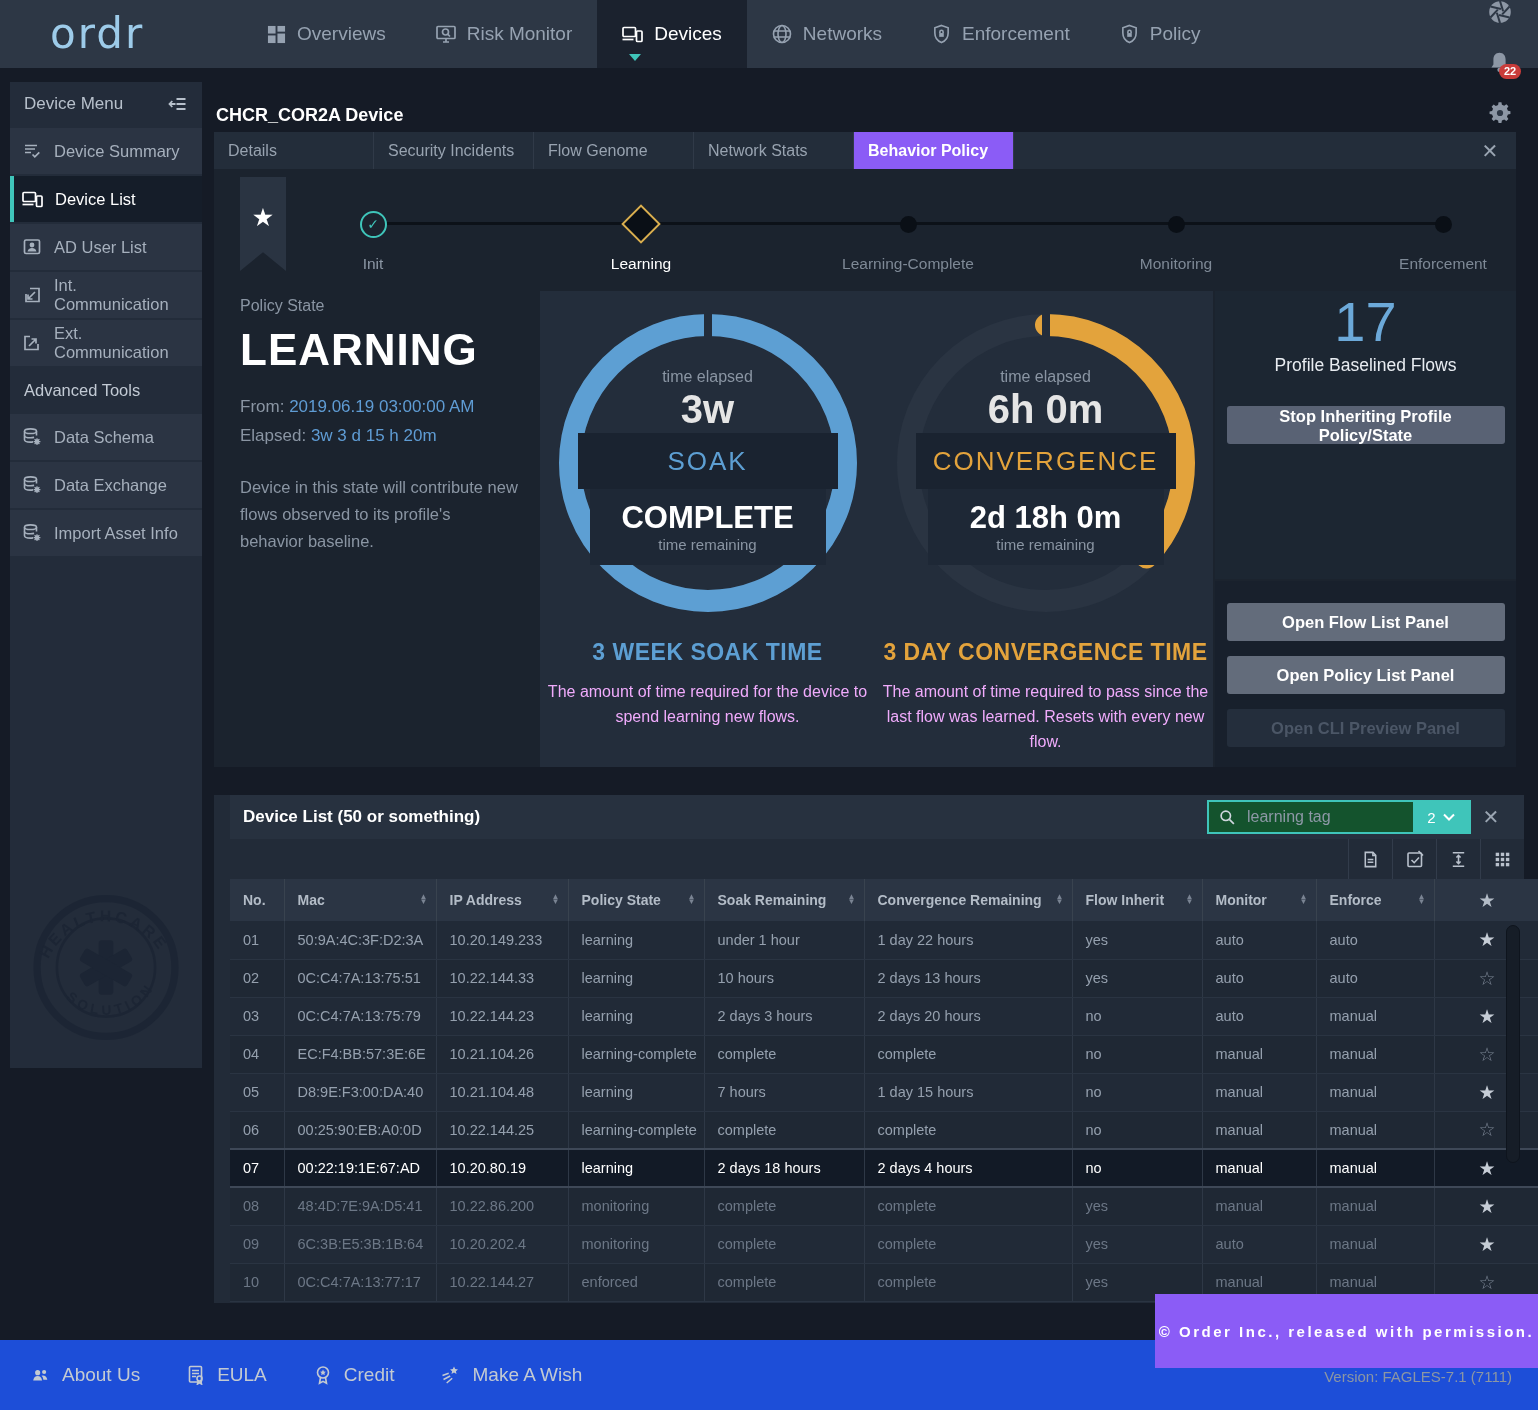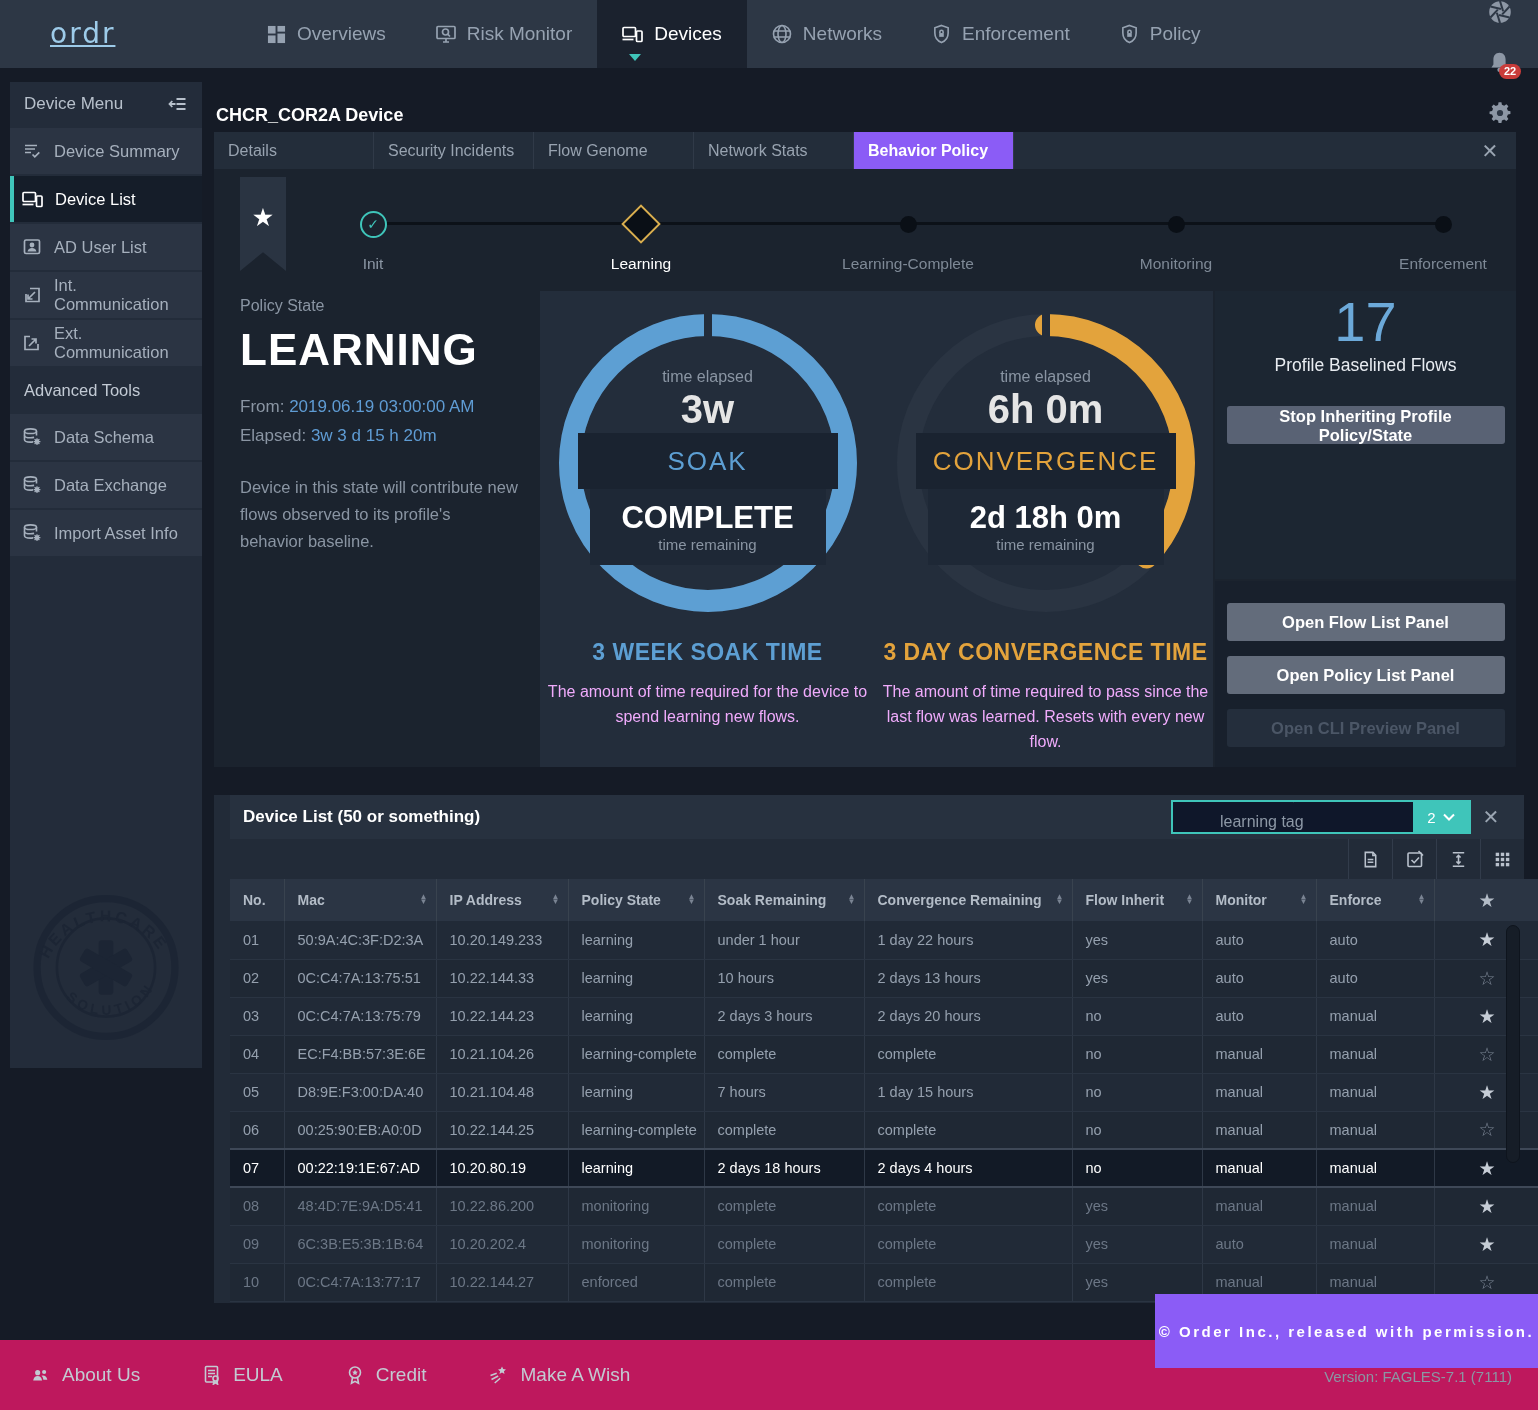--- a/index.html
+++ b/index.html
@@ -3,21 +3,21 @@
 <meta charset="utf-8">
 <style>
   html,body{margin:0;padding:0;background:#0e141d;}
   *{box-sizing:border-box;}
   .screen{position:relative;width:1538px;height:1410px;background:#151b26;overflow:hidden;
           font-family:"Liberation Sans","DejaVu Sans",sans-serif;color:#aeb7c2;}
 
   
   .topnav{position:absolute;left:0;top:0;width:100%;height:68px;background:#2d3745;display:flex;align-items:stretch;}
   .logo{display:flex;align-items:center;margin-left:50px;width:150px;position:relative;}
-  .logo-text{font-family:"DejaVu Sans",sans-serif;font-size:28px;color:#9dcbe9;letter-spacing:2px;font-weight:400;position:relative;line-height:1;text-decoration:underline;}
+  .logo-text{font-family:"DejaVu Sans",sans-serif;font-size:42px;color:#9dcbe9;letter-spacing:2px;font-weight:400;position:relative;line-height:1;}
   .main-nav{display:flex;margin-left:42px;}
   .nav-item{display:flex;align-items:center;gap:11px;padding:0 25px;color:#96a2b1;font-size:19px;position:relative;cursor:pointer;}
   .nav-item.active{background:#1b222e;color:#fff;}
   .nav-item .tri{position:absolute;left:32px;bottom:7px;width:0;height:0;border-left:6px solid transparent;border-right:6px solid transparent;border-top:7px solid #3fc5ba;}
   .nav-right{margin-left:auto;margin-right:26px;display:flex;align-items:center;gap:27px;color:#8d97a5;flex-direction:column;}
   .nav-right .ic{position:relative;display:flex;cursor:pointer;}
   .badge{position:absolute;left:11px;top:13px;background:#c93c3a;color:#fff;font-size:11px;font-weight:bold;
          border-radius:9px;padding:2px 5px;line-height:1;}
 
   
@@ -82,21 +82,21 @@
   .rp-bottom{position:absolute;left:1001px;top:412px;width:301px;height:186px;background:#18202c;padding-top:22px;}
   .rp-bottom .btn{margin-bottom:15px;background:#636c7b;}
   .btn.disabled{background:#242e3c;color:#4b5666;cursor:default;}
 
   
   .list-heading{position:absolute;left:216px;top:787px;font-size:18px;font-weight:bold;color:#fff;}
   .list-panel{position:absolute;left:214px;top:795px;width:1310px;height:508px;background:#222b38;padding-left:16px;}
   .lp-header{height:44px;background:#27313f;display:flex;align-items:center;padding:0 13px;}
   .lp-title{color:#fff;font-size:17px;font-weight:bold;}
   .search-box{margin-left:auto;display:flex;height:34px;border:2px solid #3fc5ba;}
-  .search-input{width:240px;background:#0f172a;display:flex;align-items:center;gap:9px;padding:0 10px;flex-direction:column;}
+  .search-input{width:204px;background:#14532d;display:flex;align-items:center;gap:9px;padding:0 10px;}
   .search-input input{background:transparent;border:none;outline:none;color:#8d98a6;font-size:16px;width:150px;font-family:inherit;}
   .search-chip{width:56px;background:#3fc5ba;color:#fff;display:flex;align-items:center;justify-content:center;gap:7px;font-size:15px;cursor:pointer;}
   .lp-close{width:40px;text-align:center;color:#9aa5b2;font-size:20px;cursor:pointer;}
   .lp-toolbar{height:40px;display:flex;justify-content:flex-end;background:#222b38;}
   .tool-cell{width:44px;border-left:1px solid #323c4b;display:flex;align-items:center;justify-content:center;color:#b9c1cc;cursor:pointer;}
 
   table.dl{width:100%;border-collapse:collapse;table-layout:fixed;}
   .dl th{height:42px;background:#2b3544;color:#b3bcc7;font-size:14px;font-weight:bold;text-align:left;
          padding:0 8px 0 13px;border-right:1px solid #39434f;}
   .dl th .th-in{display:flex;align-items:center;justify-content:space-between;}
@@ -106,21 +106,21 @@
   .dl tbody tr:nth-child(odd) td{background:#212a37;}
   .dl tbody tr:nth-child(even) td{background:#1f2834;}
   .dl tbody tr.dim td{color:#6c7786;}
   .dl tbody tr.selected td{background:#121a26;color:#fff;border-top:2px solid #3e4857;border-bottom:2px solid #3e4857;}
   .dl td.star-cell,.dl th.star-cell{text-align:center;padding:0;font-size:19px;}
   .star-glyph{cursor:pointer;}
   .star-glyph.filled{color:#c6cdd6;} .star-glyph.outline{color:#7b8594;}
   .scroll-thumb{position:absolute;right:4px;top:130px;width:14px;height:238px;background:#161d27;border:1px solid #0e141d;border-radius:7px;}
 
   
-  .footer{position:absolute;left:0;top:1340px;width:100%;height:70px;background:#be185d;display:flex;align-items:center;gap:62px;padding-left:30px;}
+  .footer{position:absolute;left:0;top:1340px;width:100%;height:70px;background:#1d4ed8;display:flex;align-items:center;gap:46px;padding-left:30px;}
   .f-link{display:flex;align-items:center;gap:11px;color:#c3cad2;font-size:19px;cursor:pointer;}
   .version{position:absolute;right:26px;top:1368px;color:#8b96a4;font-size:15px;}
   .copyright{position:absolute;left:1155px;top:1294px;width:383px;height:74px;background:#8b5cf6;color:#fff;
              display:flex;align-items:center;justify-content:center;font-size:15px;font-weight:bold;letter-spacing:2.5px;z-index:5;}
 
   .ico{flex:none;}
 </style>
 </head>
 <body>
 

